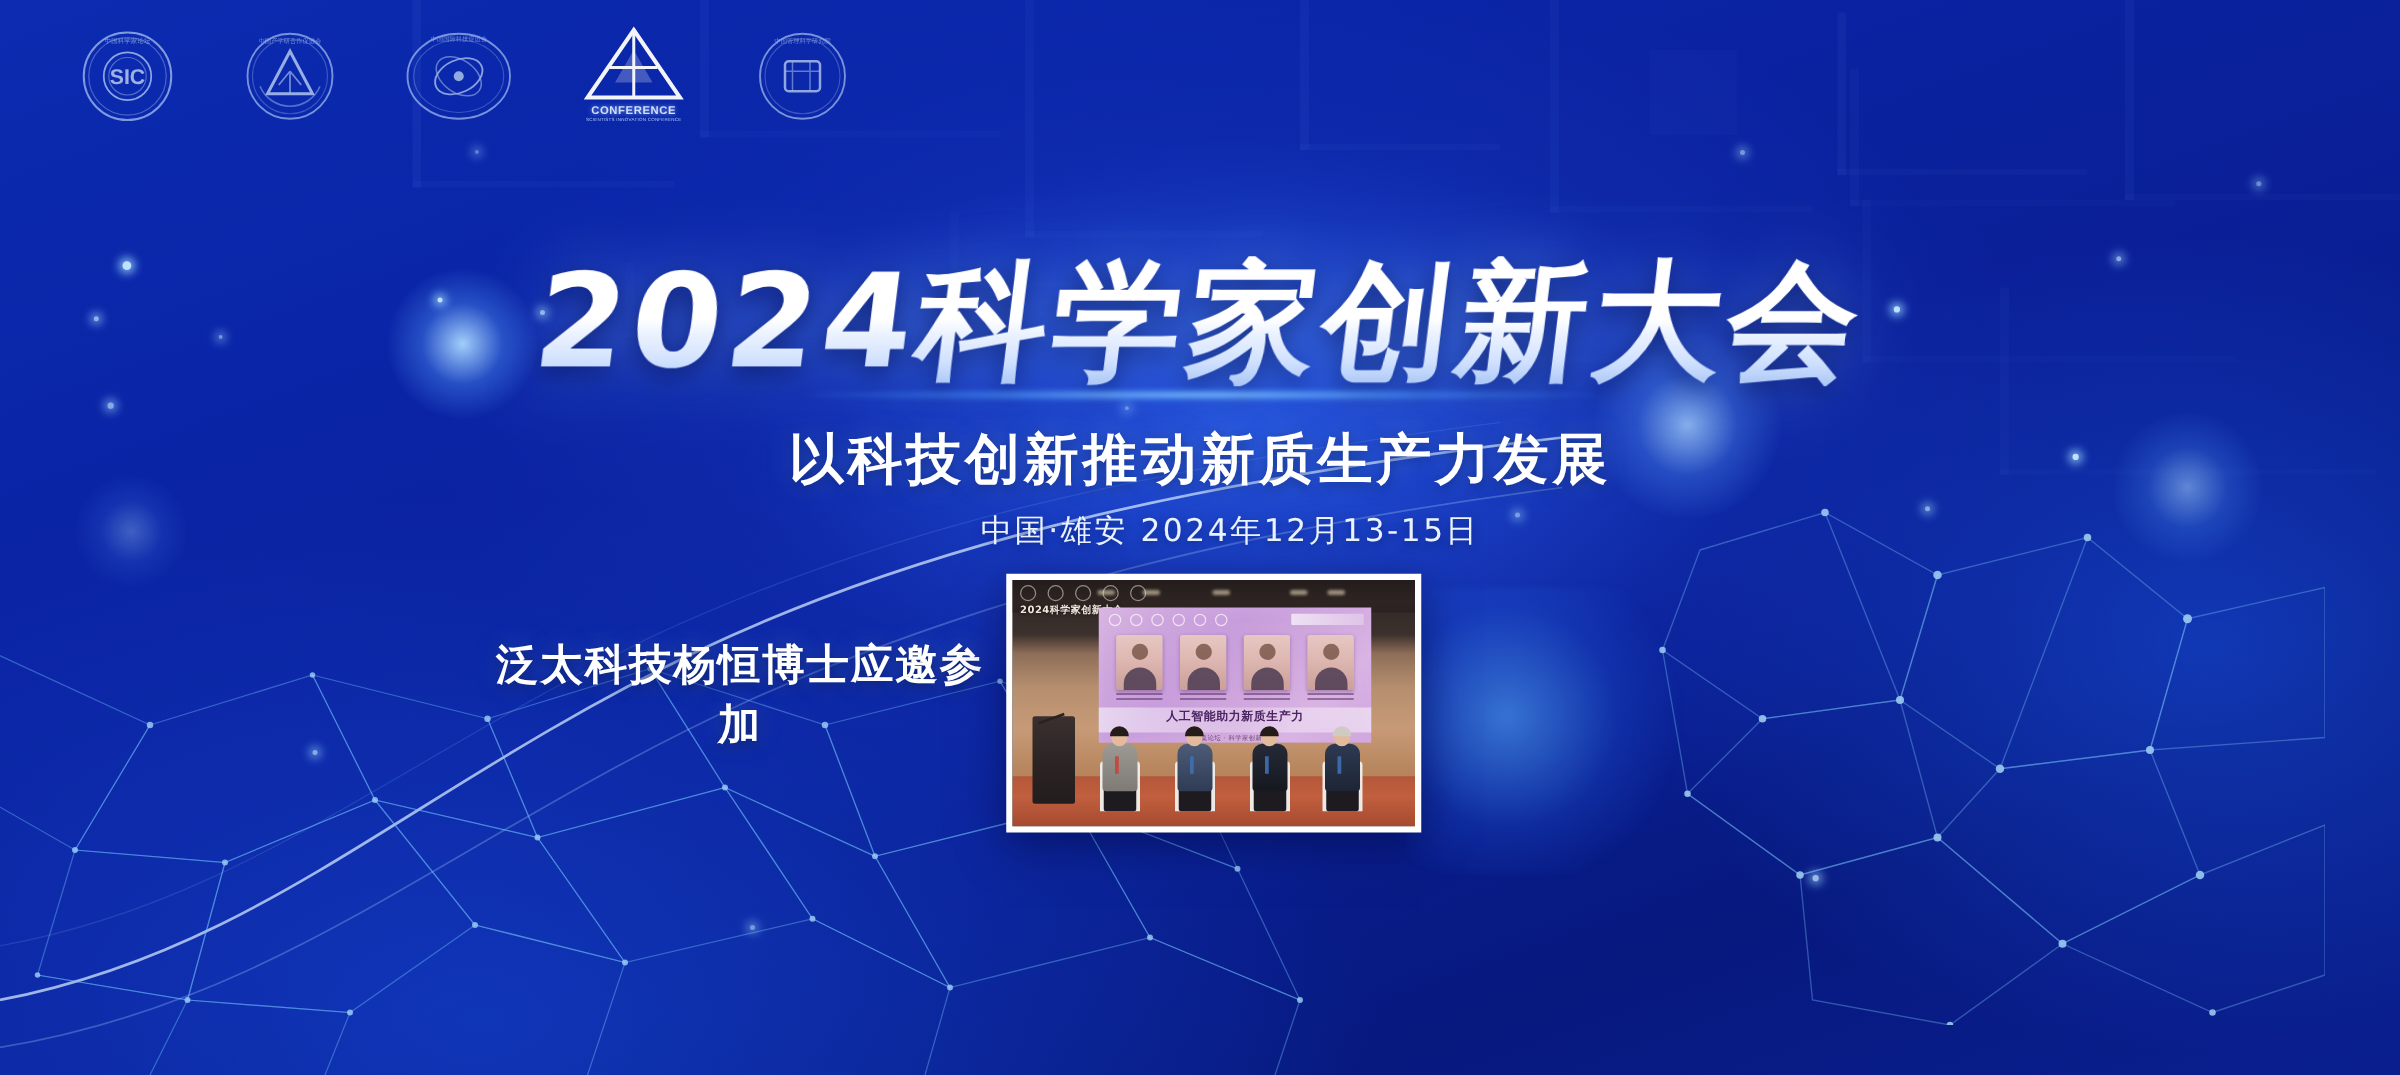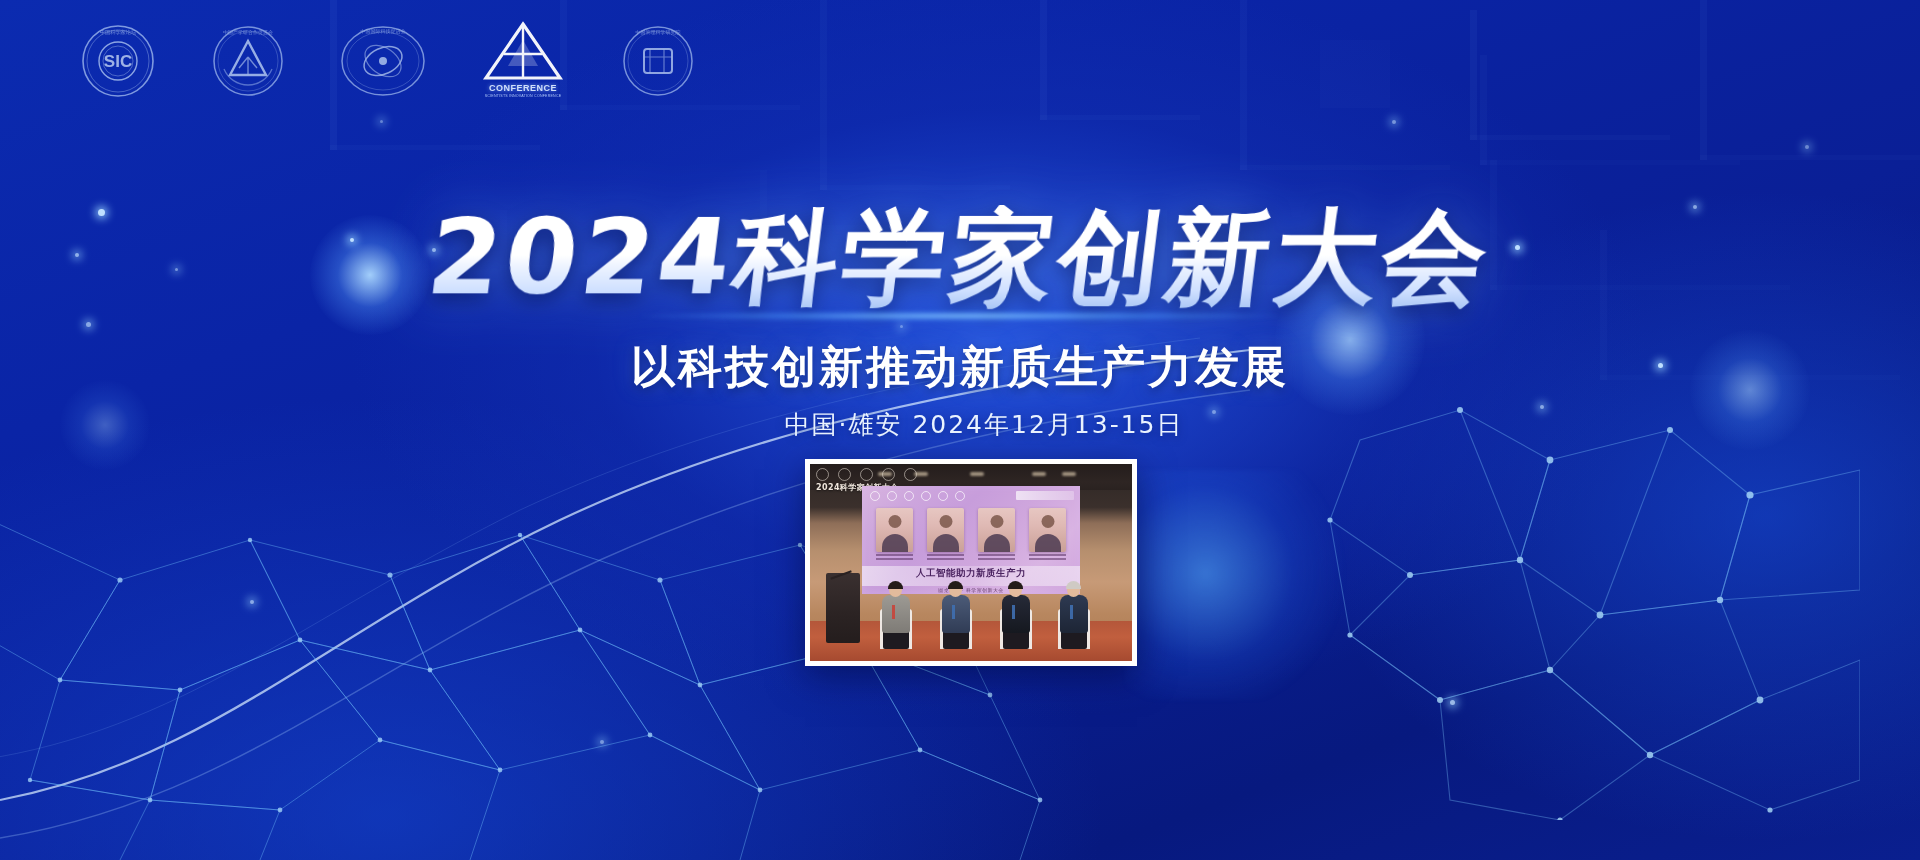--- a/index.html
+++ b/index.html
@@ -27,21 +27,21 @@
   .mesh{position:absolute;left:0;bottom:0;width:1100px;height:520px;opacity:.9;}
   .swoosh{position:absolute;left:0;top:330px;width:1250px;height:520px;opacity:.85;}
 
   
   .dot{position:absolute;border-radius:50%;background:#bfe0ff;
        box-shadow:0 0 8px 3px rgba(150,210,255,.85);}
   .glow{position:absolute;border-radius:50%;
        background:radial-gradient(circle,rgba(170,215,255,.95) 0%,rgba(90,160,255,.35) 38%,rgba(60,120,255,0) 72%);}
 
   
-  .logos{position:absolute;left:80px;top:20px;display:flex;align-items:center;gap:54px;z-index:6;}
+  .logos{position:absolute;left:64px;top:20px;display:flex;align-items:center;gap:54px;z-index:6;}
   .seal{position:relative;width:76px;height:76px;opacity:.72;}
   .seal svg{display:block;}
   .tri-logo{position:relative;width:86px;height:82px;opacity:.95;display:flex;
     flex-direction:column;align-items:center;justify-content:flex-start;}
   .tri-logo .cap{font-size:9px;letter-spacing:.5px;color:#dbe9ff;font-weight:700;margin-top:1px;
      text-shadow:0 0 4px rgba(160,200,255,.8);}
   .tri-logo .cap2{font-size:3.6px;letter-spacing:.2px;color:#b9d2ff;margin-top:1px;}
 
   
   .title-wrap{position:absolute;left:0;right:0;top:205px;text-align:center;z-index:7;}
@@ -94,21 +94,21 @@
   .photo-inner{position:relative;width:100%;height:100%;overflow:hidden;background:#3a2a2a;}
 
   
   .ph-wall{position:absolute;inset:0;
     background:linear-gradient(180deg,#2b2523 0%,#3b302c 22%,#8e6e58 30%,#b68f6e 44%,#c79a77 60%,#b8875f 76%,#a9764f 100%);}
   .ph-ceiling{position:absolute;left:0;top:0;width:100%;height:26px;
     background:linear-gradient(180deg,#241d1c 0%,#2e2523 70%,#2a2220 100%);}
   .ph-spot{position:absolute;top:8px;width:14px;height:4px;border-radius:3px;
     background:rgba(255,235,200,.55);filter:blur(1.2px);}
   
-  .ph-screen{position:absolute;left:52px;top:22px;width:218px;height:108px;
+  .ph-screen{position:absolute;left:69px;top:22px;width:218px;height:108px;
     background:linear-gradient(135deg,#d9b6e0 0%,#cda6dd 18%,#c79ddb 38%,#cfa6dd 58%,#d9b4e3 78%,#cfa4dd 100%);
     box-shadow:0 0 10px rgba(220,180,240,.45) inset;}
   .ph-screen-head{position:absolute;right:6px;top:5px;width:58px;height:9px;
     background:linear-gradient(90deg,rgba(255,255,255,.85),rgba(255,255,255,.35));
     border-radius:1px;opacity:.8;}
   .ph-icons{position:absolute;left:8px;top:5px;display:flex;gap:7px;}
   .ph-icons i{display:block;width:8px;height:8px;border-radius:50%;
     border:1px solid rgba(255,255,255,.8);opacity:.85;}
   .ph-portraits{position:absolute;left:14px;top:22px;display:flex;gap:14px;}
   .ph-port{width:37px;height:44px;border-radius:2px;
@@ -358,20 +358,21 @@
 
   <div class="title-wrap">
     <div class="title">2024科学家创新大会</div>
     <div class="title-underglow"></div>
   </div>
 
   <div class="subtitle">以科技创新推动新质生产力发展</div>
   <div class="dateline">中国·雄安  2024年12月13-15日</div>
 
   <div class="caption">
+    <div>泛太科技杨恒博士应邀参加</div>
   </div>
 
   <div class="photo-glow"></div>
 
   <div class="photo">
     <div class="photo-inner">
       <div class="ph-wall"></div>
       <div class="ph-ceiling"></div>
       <div class="ph-spot" style="left:68px;"></div>
       <div class="ph-spot" style="left:104px;"></div>

